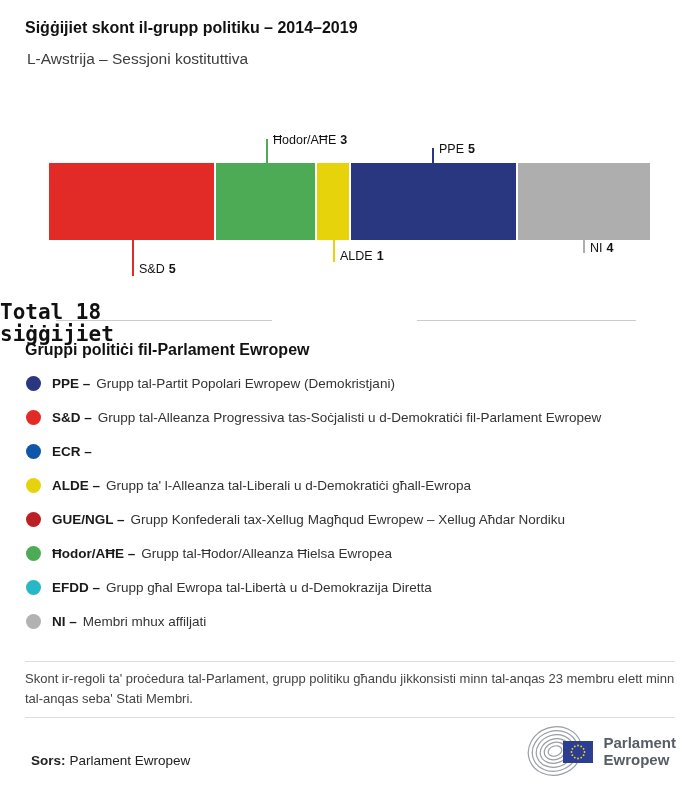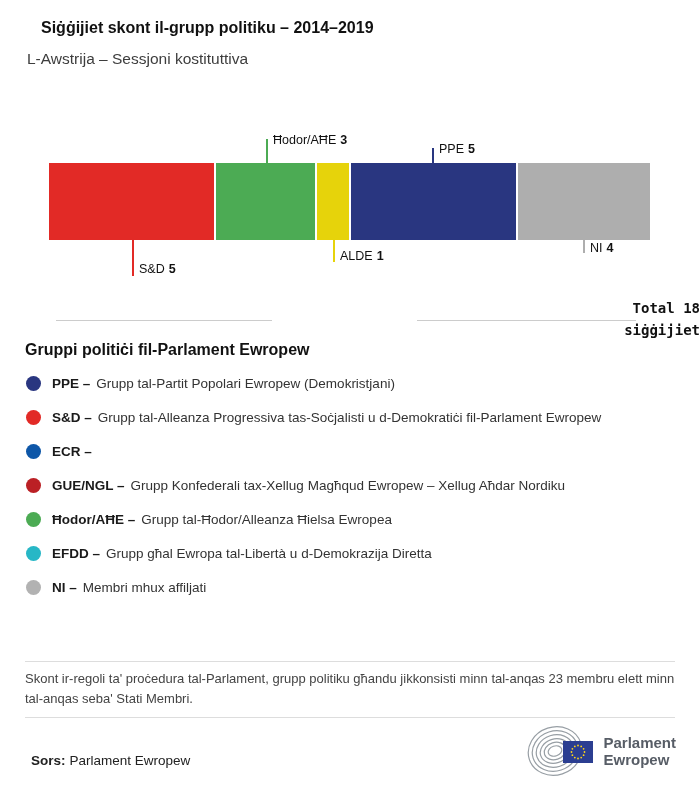--- a/index.html
+++ b/index.html
@@ -1,20 +1,20 @@
 <!DOCTYPE html>
 <html><head>
 <meta charset="utf-8">
 <style>
   html,body{margin:0;padding:0;background:#fff;}
   .page{position:relative;width:700px;height:786px;background:#ffffff;overflow:hidden;
         font-family:"Liberation Sans",sans-serif;color:#1a1a1a;}
 
   
-  .title{position:absolute;left:25px;top:19px;font-size:16px;font-weight:700;color:#111;margin-left:16px;}
+  .title{position:absolute;left:25px;top:19px;font-size:16px;font-weight:700;color:#111;}
   .subtitle{position:absolute;left:27px;top:50px;font-size:15.5px;font-weight:400;color:#3d3d3d;}
 
   
   .chart{position:absolute;left:0;top:130px;width:700px;height:160px;}
   .bar{position:absolute;left:49px;top:33px;width:601px;height:77px;display:flex;}
   .seg{height:100%;}
   .seg + .seg{border-left:2px solid #ffffff;}
   .callout-line{position:absolute;width:2px;}
   .callout-label{position:absolute;font-size:12.5px;color:#111;white-space:nowrap;}
   .lbl-name{font-weight:400;}
@@ -26,22 +26,22 @@
   .lab-ppe{left:439px;top:12px;}
   .line-sd{left:132px;top:110px;height:36px;}
   .lab-sd{left:139px;top:132px;}
   .line-alde{left:333px;top:110px;height:22px;}
   .lab-alde{left:340px;top:119px;}
   .line-ni{left:583px;top:110px;height:13px;}
   .lab-ni{left:590px;top:111px;}
 
   
   .total{position:absolute;left:0;top:300px;width:700px;height:44px;}
-  .total-l1,.total-l2{position:absolute;left:0;width:700px;text-align:right;
-      font-family:"DejaVu Sans Mono",monospace;font-weight:700;font-size:14px;color:#111;}
+  .total-l1,.total-l2{position:absolute;left:0;width:700px;text-align:left;
+      font-family:"DejaVu Sans Mono",monospace;font-weight:700;font-size:21px;color:#111;}
   .total-l1{top:0;}
   .total-l2{top:22px;}
   .total-rule{position:absolute;top:20px;height:1px;background:#cccccc;}
   .total-rule.left{left:56px;width:216px;}
   .total-rule.right{left:417px;width:219px;}
 
   
   .legend-heading{position:absolute;left:25px;top:341px;font-size:16px;font-weight:700;color:#111;}
   .legend{position:absolute;left:25px;top:366px;width:660px;}
   .legend-row{display:flex;align-items:center;height:34px;}
@@ -123,20 +123,25 @@
     <div class="legend-row">
       <span class="dot" style="background: rgb(226, 42, 38);"></span>
       <span class="legend-name">S&amp;D –</span>
       <span class="legend-desc">Grupp tal-Alleanza Progressiva tas-Soċjalisti u d-Demokratiċi fil-Parlament Ewropew</span>
     </div>
     <div class="legend-row">
       <span class="dot" style="background: rgb(14, 87, 168);"></span>
       <span class="legend-name">ECR –</span>
     </div>
     <div class="legend-row">
+      <span class="dot" style="background: rgb(230, 211, 11);"></span>
+      <span class="legend-name">ALDE –</span>
+      <span class="legend-desc">Grupp ta' l-Alleanza tal-Liberali u d-Demokratiċi għall-Ewropa</span>
+    </div>
+    <div class="legend-row">
       <span class="dot" style="background: rgb(187, 32, 37);"></span>
       <span class="legend-name">GUE/NGL –</span>
       <span class="legend-desc">Grupp Konfederali tax-Xellug Magħqud Ewropew – Xellug Aħdar Nordiku</span>
     </div>
     <div class="legend-row">
       <span class="dot" style="background: rgb(76, 171, 84);"></span>
       <span class="legend-name">Ħodor/AĦE –</span>
       <span class="legend-desc">Grupp tal-Ħodor/Alleanza Ħielsa Ewropea</span>
     </div>
     <div class="legend-row">

